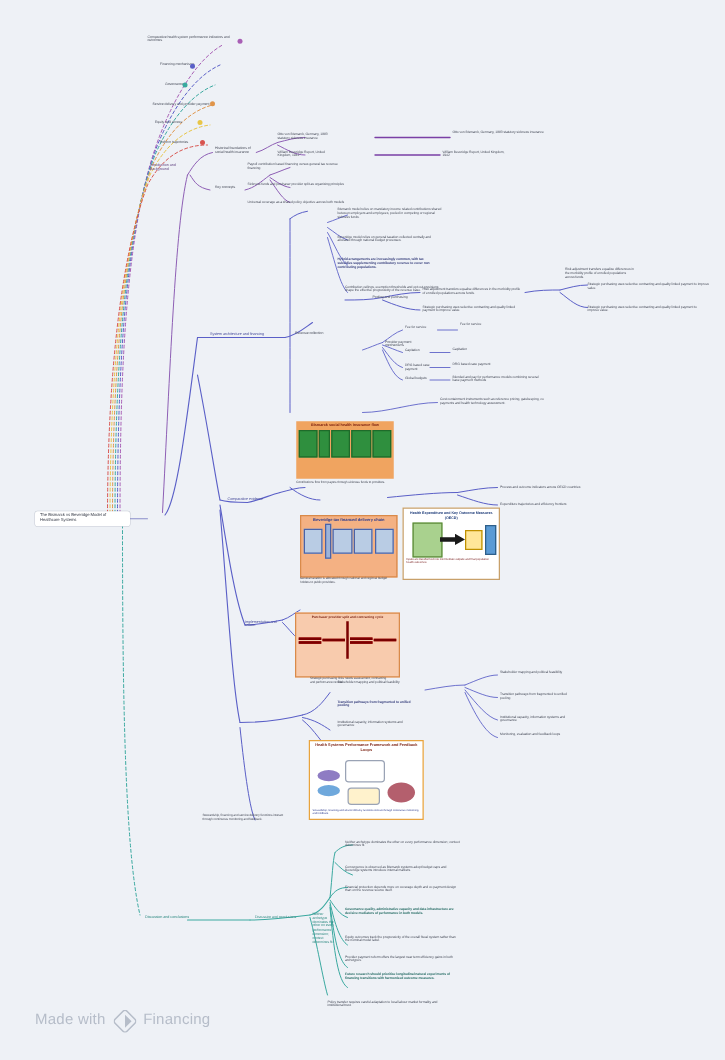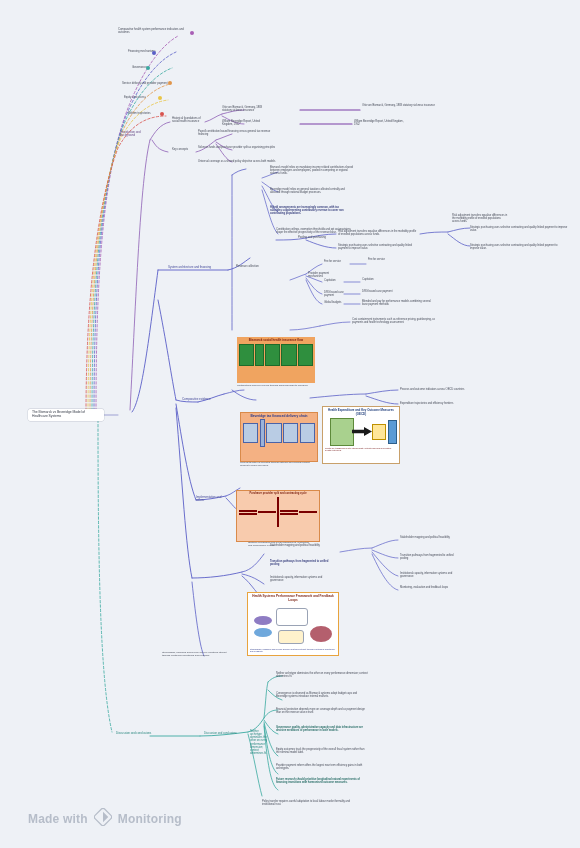--- a/index.html
+++ b/index.html
@@ -81,22 +81,22 @@
   .pic-oval{background:#ffffff;border:0.8px solid #e8a33d;}
   .pic-oval .hdr{font-size:3.1px;color:#7a1f0f;font-weight:bold;text-align:center;padding:1px 1px 0;}
   .pic-oval .body{position:relative;height:46px;}
   .pic-oval .ov{position:absolute;border-radius:50%;}
   .pic-oval .bnd{position:absolute;border:0.5px solid #9aa3b5;border-radius:3px;}
   .pic-oval .foot{font-size:2.1px;color:#2b3a8c;padding:0 2px;}
 
   
   #watermark{
     position:absolute;left:28px;bottom:22px;
-    display:flex;align-items:flex-end;gap:6px;
-    color:#b6bdc9;font-size:12px;font-weight:bold;
+    display:flex;align-items:flex-start;gap:6px;
+    color:#b6bdc9;font-size:12px;font-weight:normal;
     letter-spacing:.2px;
   }
   #watermark .logo{
     width:18px;height:18px;
     display:flex;align-items:center;justify-content:center;
   }
 </style>
 </head>
 <body>
 
@@ -492,16 +492,16 @@
   </div>
 
   <div id="watermark">
     <span>Made with</span>
     <span class="logo">
       <svg viewBox="0 0 24 24" width="18" height="18" aria-hidden="true">
         <rect x="3" y="3" width="18" height="18" rx="3" transform="rotate(45 12 12)" fill="none" stroke="#b6bdc9" stroke-width="1.6"></rect>
         <path d="M12 5 L19 12 L12 19 Z" fill="#b6bdc9"></path>
       </svg>
     </span>
-    <span>Monitoring</span>
+    <span>Financing</span>
   </div>
 
 </div>
 
 </body></html>

